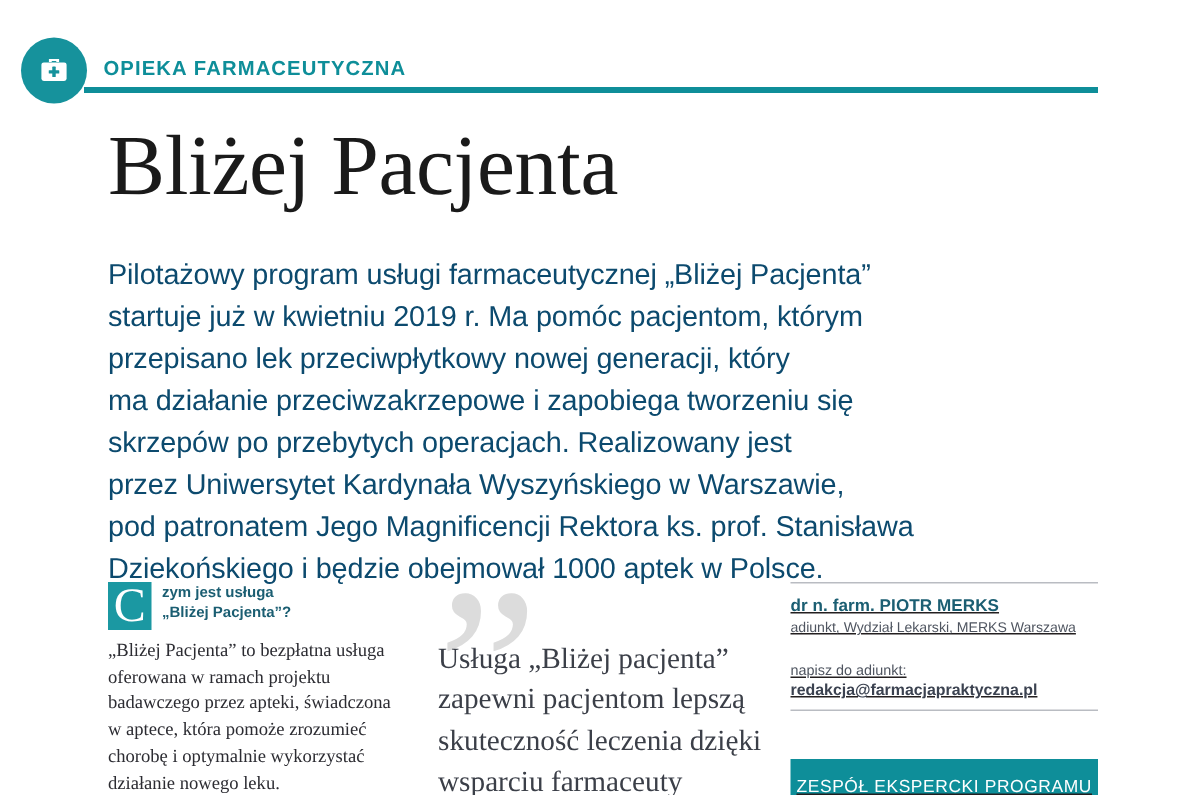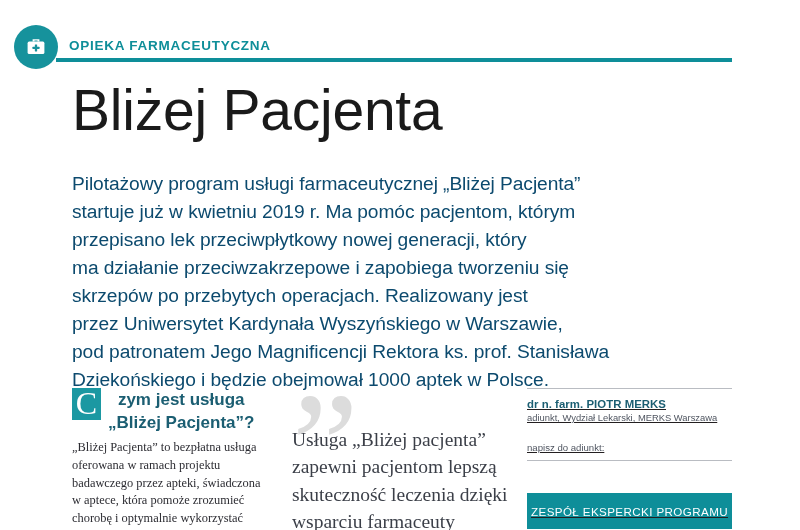--- a/index.html
+++ b/index.html
@@ -61,21 +61,21 @@
     letter-spacing: 0.055em;
     color: #0e8e99;
     white-space: nowrap;
   }
 
   
   .headline {
     position: absolute;
     left: 72px;
     top: 82px;
-    font-family: Liberation Sans, sans-serif;
+    font-family: Liberation Serif, serif;
     font-size: 57px;
     font-weight: 400;
     letter-spacing: -0.004em;
     line-height: 1.0;
     color: #1a1a1a;
     white-space: nowrap;
   }
 
   
   .lead {
@@ -121,27 +121,26 @@
     background: #1b98a2;
     color: #ffffff;
     font-family: "Liberation Serif", "DejaVu Serif", serif;
     font-size: 32px;
     line-height: 31px;
     text-align: center;
     font-weight: 400;
   }
 
   .col-left-title {
-    font-size: 17px;
+    font-size: 10px;
     font-weight: 700;
     line-height: 1.33;
     color: #1b5e72;
     padding-top: 1px;
     white-space: pre-line;
-    text-align: center;
   }
 
   .col-left-body {
     margin-top: 5px;
     font-family: "Liberation Serif", "DejaVu Serif", serif;
     font-size: 12.4px;
     line-height: 1.43;
     color: #2c2c32;
     white-space: pre-line;
   }
@@ -302,19 +301,20 @@
 skuteczność leczenia dzięki
 wsparciu farmaceuty</div>
   </div>
 
   <div class="col-right">
     <div class="rule-gray"></div>
     <div class="author-name">dr n. farm. PIOTR MERKS</div>
     <div class="author-affil">adiunkt, Wydział Lekarski, MERKS Warszawa</div>
 
     <div class="contact-label">napisz do adiunkt:</div>
+    <a class="contact-email" href="#" style="text-decoration:none;display:block;">redakcja@farmacjapraktyczna.pl</a>
 
     <div class="rule-gray-2"></div>
 
     <div class="expert-button">ZESPÓŁ EKSPERCKI PROGRAMU</div>
   </div>
 
 </div>
 
 </body></html>

